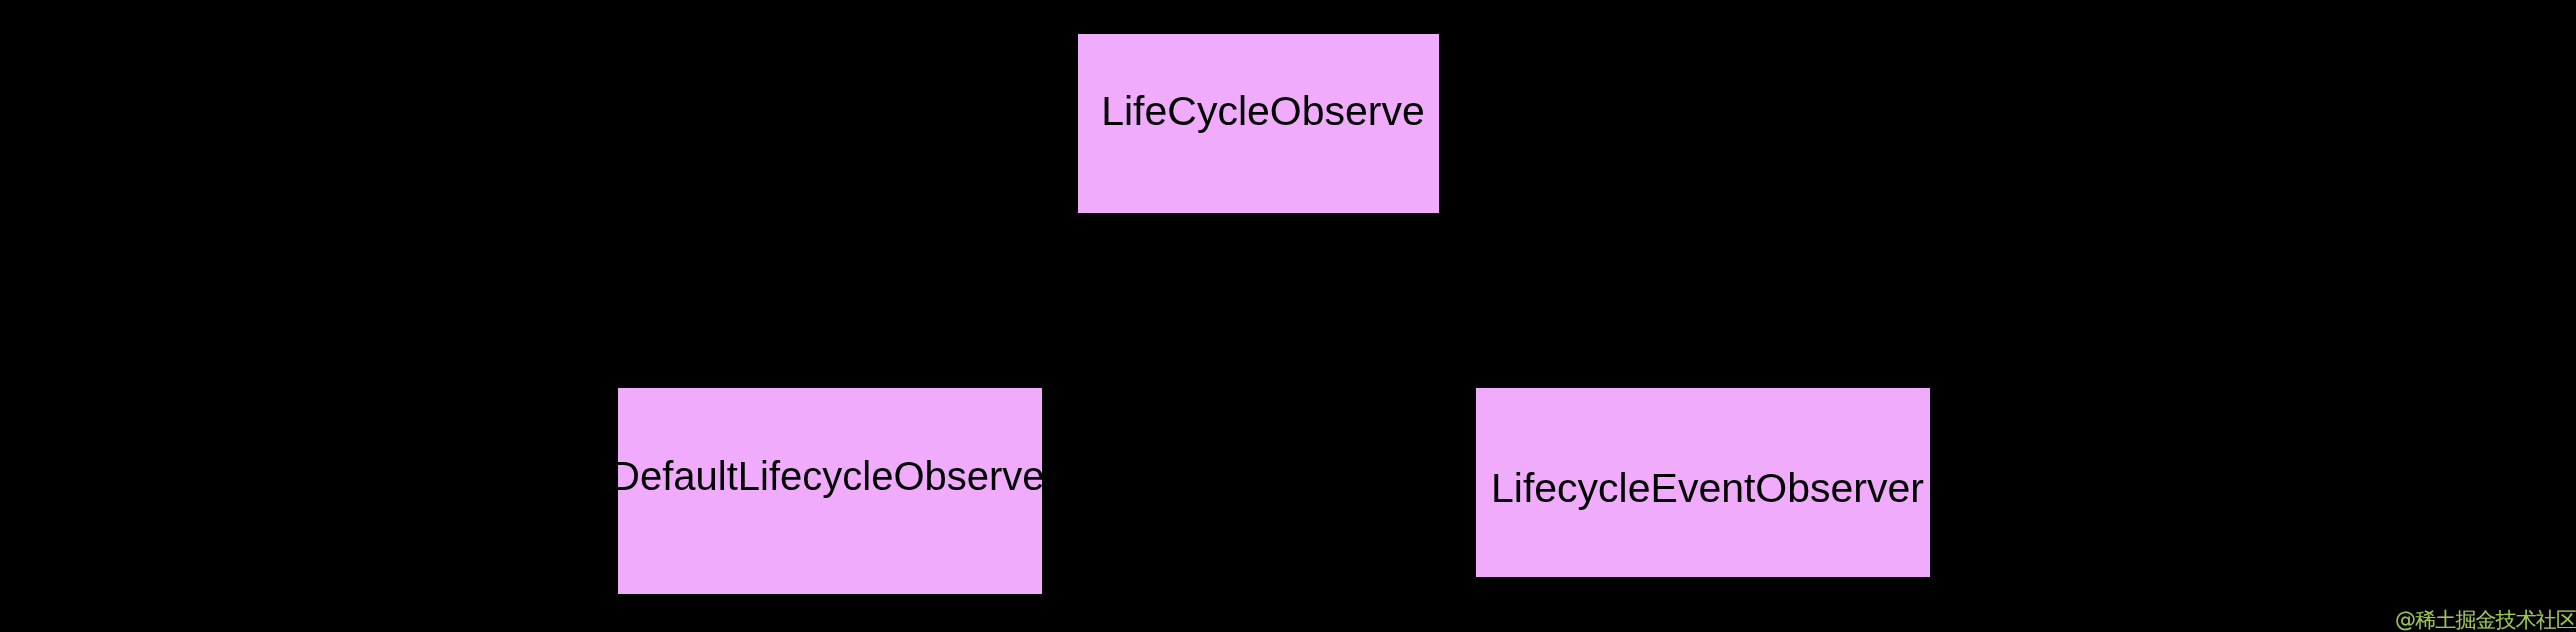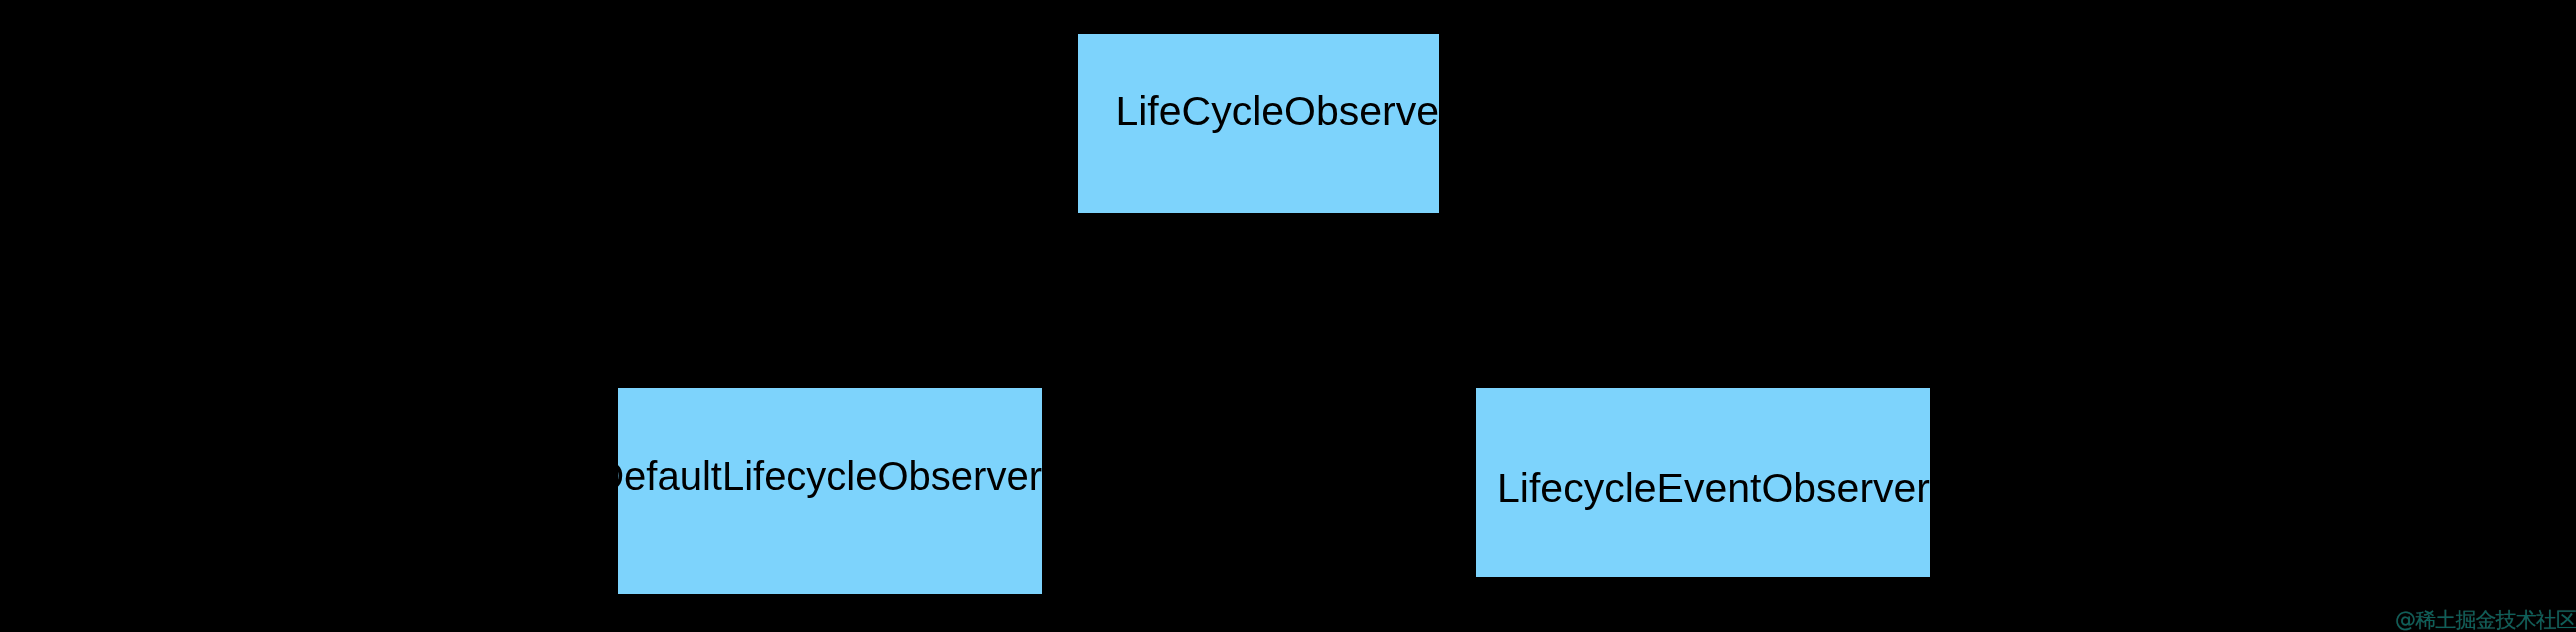--- a/index.html
+++ b/index.html
@@ -15,25 +15,25 @@
     font-family: "Liberation Sans", "DejaVu Sans", sans-serif;
   }
   #canvas {
     position: relative;
     width: 2576px;
     height: 633px;
     background: #000000;
   }
   .node-box {
     position: absolute;
-    background: #7dd3fc;
+    background: #f0abfc;
     box-sizing: border-box;
     display: flex;
     align-items: center;
-    justify-content: flex-end;
+    justify-content: center;
     overflow: hidden;
     padding-left: 9px;
   }
   .node-label {
     color: #000000;
     font-family: "Liberation Sans", "DejaVu Sans", sans-serif;
     font-size: 41px;
     font-weight: 400;
     line-height: 1;
     letter-spacing: 0px;
@@ -69,21 +69,21 @@
   }
   #node-lifecycleeventobserver .node-label {
     transform: translateY(-12px);
     margin-top: 35px;
   }
   
   #watermark {
     position: absolute;
     right: 0px;
     bottom: 1.7px;
-    color: #0f766e;
+    color: #bef264;
     font-family: "DejaVu Sans", sans-serif;
     font-size: 21px;
     line-height: 1;
     white-space: nowrap;
     opacity: 0.82;
     letter-spacing: -0.9px;
     text-shadow: 0 0 0.9px rgba(255,255,255,0.25);
   }
 </style>
 </head>

